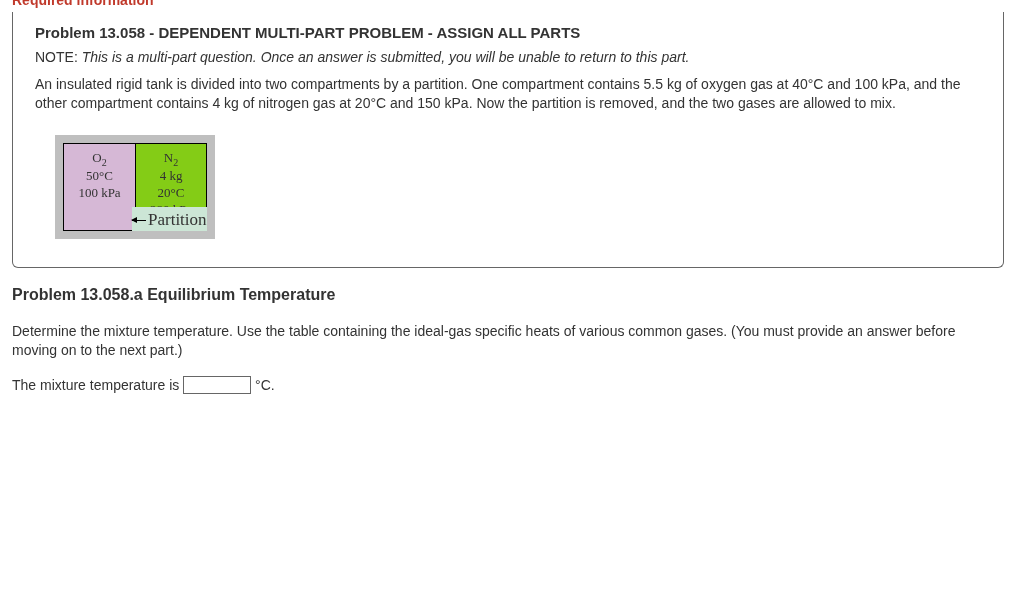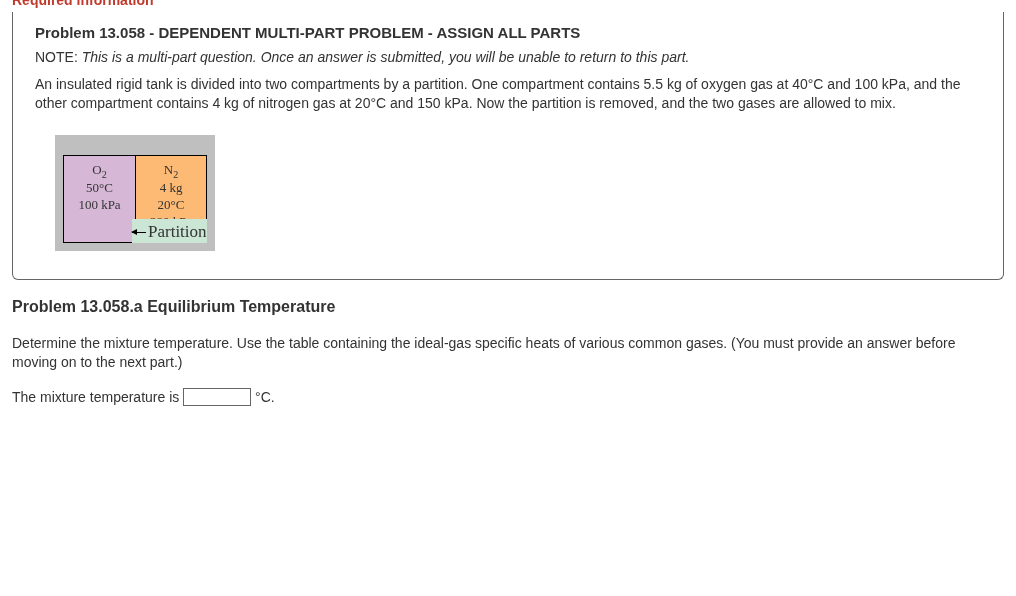--- a/index.html
+++ b/index.html
@@ -67,28 +67,27 @@
     .compartments {
       display: flex;
     }
     .comp {
       width: 72px;
       height: 88px;
       border: 1px solid #000;
       text-align: center;
       padding-top: 6px;
       line-height: 1.3;
-      margin-top: 12px;
     }
     .comp-left {
       background: #d6b8d6;
       border-right: none;
     }
     .comp-right {
-      background: #fdba74;
+      background: #84cc16;
       position: relative;
     }
     .sub {
       font-size: 10px;
       vertical-align: sub;
     }
     .partition-label {
       position: absolute;
       bottom: -1px;
       left: -4px;

